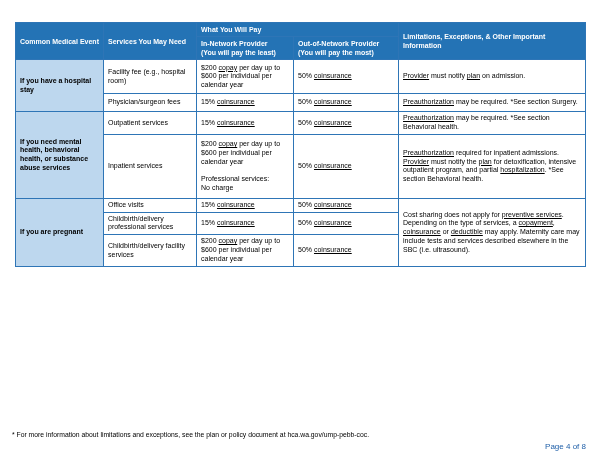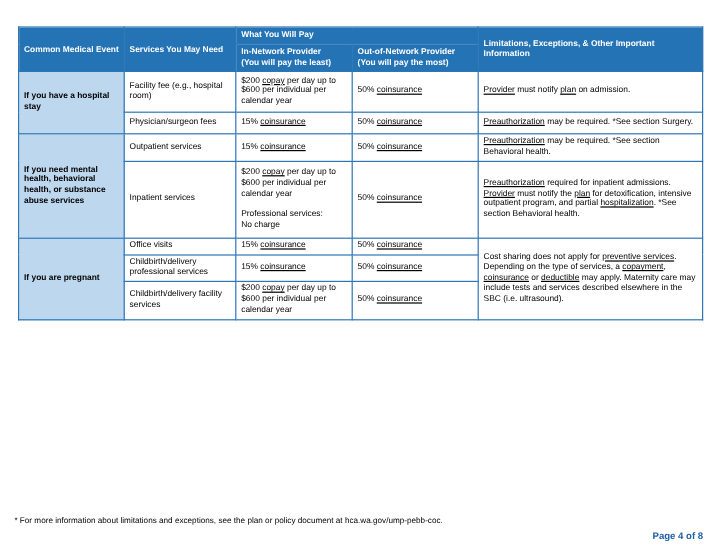--- a/index.html
+++ b/index.html
@@ -33,21 +33,21 @@
   tr.r-physician{height:18px;}
   tr.r-outpatient{height:18px;}
   tr.r-inpatient{height:64px;}
   tr.r-office{height:13px;}
   tr.r-childbirth-pro{height:18px;}
   tr.r-childbirth-fac{height:32px;}
   .footnote{
     position:absolute;left:12px;top:431px;font-size:6.8px;color:#000;
   }
   .pagenum{
-    position:absolute;right:14px;top:442px;font-size:8px;font-weight:bold;
+    position:absolute;right:14px;top:442px;font-size:8px;font-weight:normal;
     color:var(--page-number-blue,#1F5FA8);
     text-align:right;
   }
 </style>
 </head>
 <body>
 
 <div class="page">
 
   <table class="sbc">

